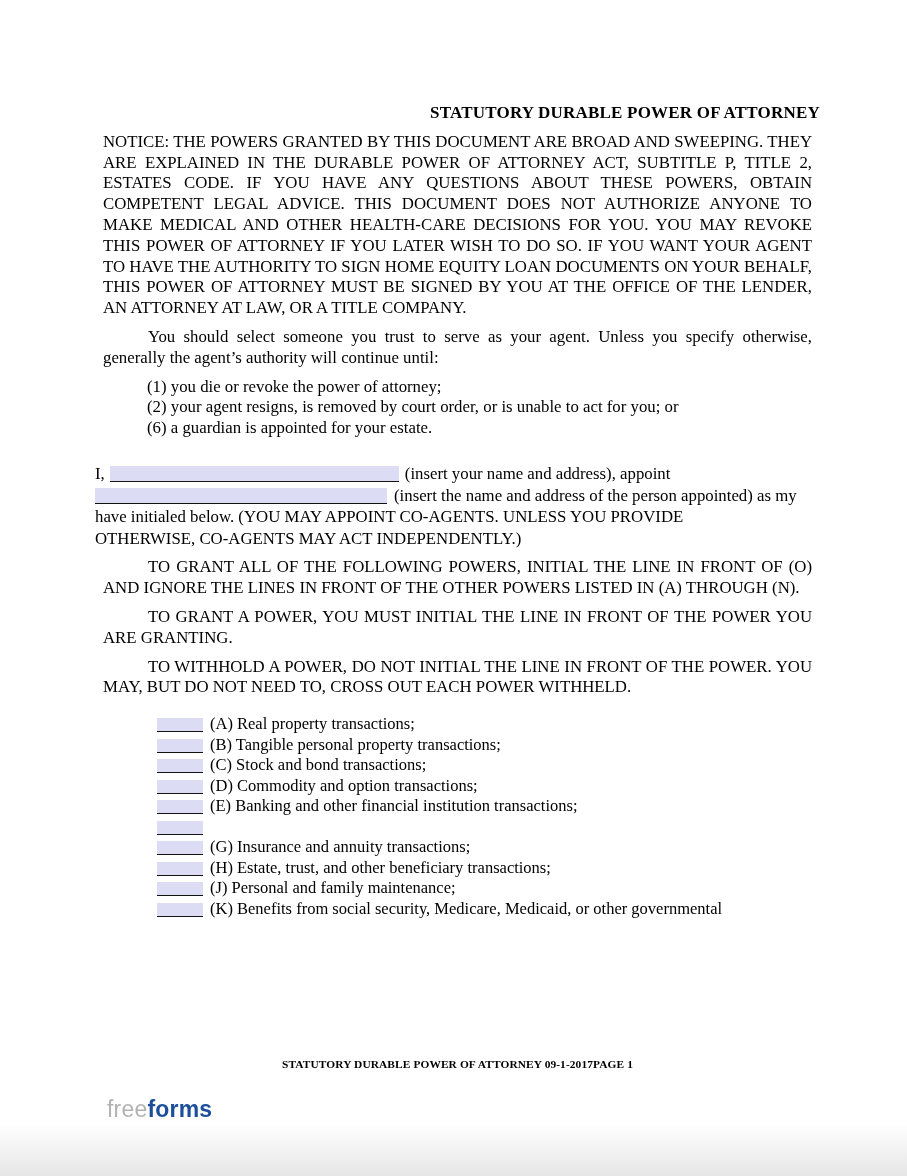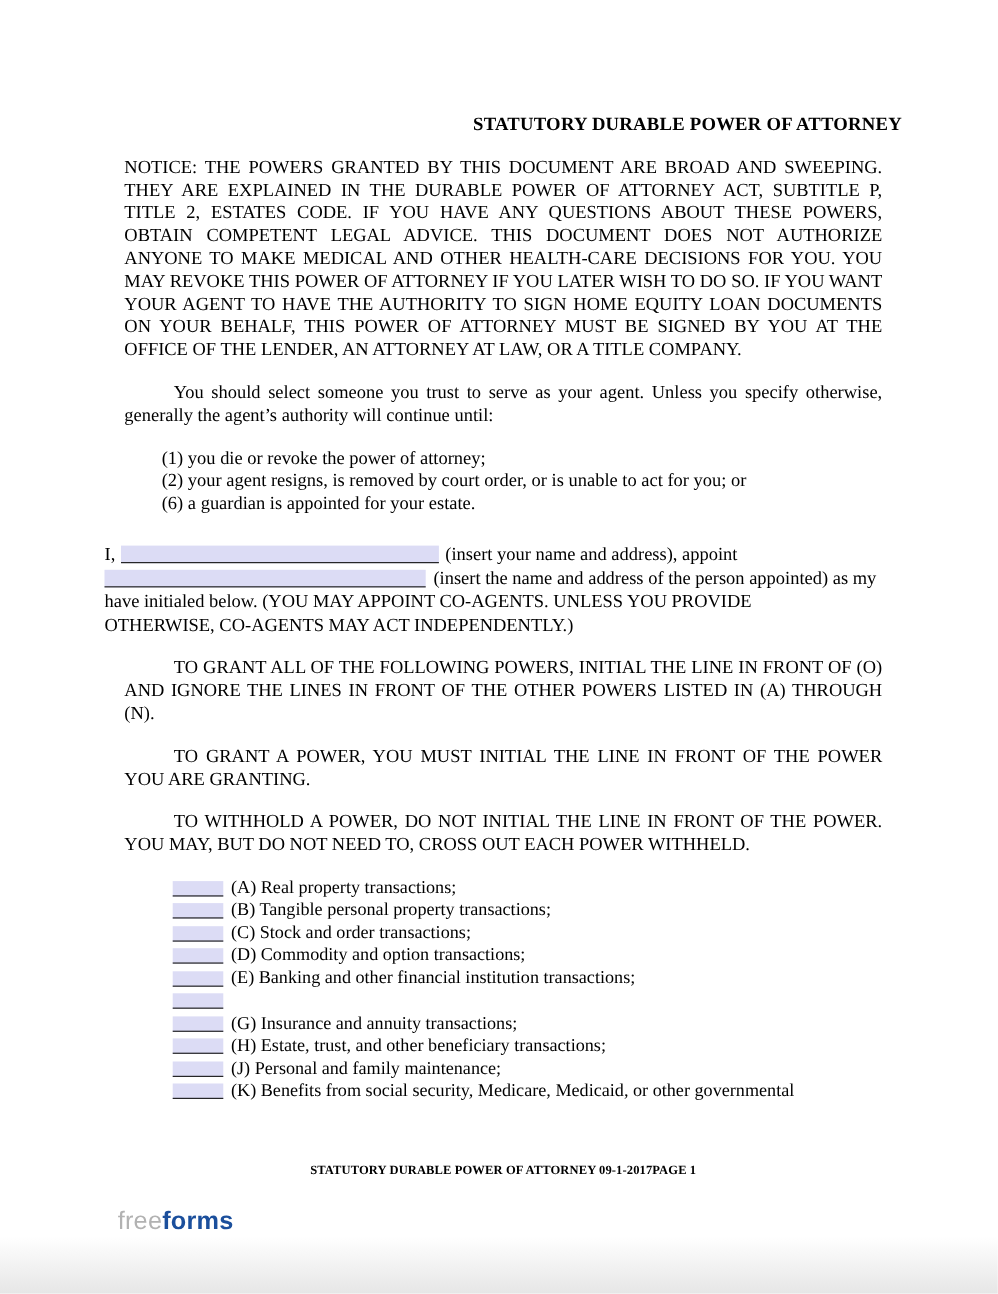--- a/index.html
+++ b/index.html
@@ -21,21 +21,21 @@
   .page{position:absolute;inset:0;background:#fff;}
   .content{
     position:absolute;left:95px;top:0;width:725px;
     font-size:16.8px;line-height:20.8px;
   }
   .title{
     margin:103px 0 0 0;
     font-size:17px;font-weight:bold;
     text-align:right;letter-spacing:.2px;
   }
-  p.para{margin:18px;}
+  p.para{margin:8px;}
   .justify{text-align:justify;}
   .indent{text-indent:45px;}
   .notice{margin-top:21px;}
   .intro{margin-top:21px;}
   .term-list{margin-top:8px;padding-left:52px;}
   .term-item{white-space:nowrap;}
   .appoint{margin-top:24px;}
   .appoint .line{white-space:nowrap;line-height:21.6px;}
   .blank-field{
     display:inline-block;
@@ -108,21 +108,21 @@
 
     <p class="para justify indent grant-all">TO GRANT ALL OF THE FOLLOWING POWERS, INITIAL THE LINE IN FRONT OF (O) AND IGNORE THE LINES IN FRONT OF THE OTHER POWERS LISTED IN (A) THROUGH (N).</p>
 
     <p class="para justify indent grant-power">TO GRANT A POWER, YOU MUST INITIAL THE LINE IN FRONT OF THE POWER YOU ARE GRANTING.</p>
 
     <p class="para justify indent withhold">TO WITHHOLD A POWER, DO NOT INITIAL THE LINE IN FRONT OF THE POWER.  YOU MAY, BUT DO NOT NEED TO, CROSS OUT EACH POWER WITHHELD.</p>
 
     <div class="powers">
       <div class="power-row"><span class="initial-field"></span><span class="power-text">(A) Real property transactions;</span></div>
       <div class="power-row"><span class="initial-field"></span><span class="power-text">(B) Tangible personal property transactions;</span></div>
-      <div class="power-row"><span class="initial-field"></span><span class="power-text">(C) Stock and order transactions;</span></div>
+      <div class="power-row"><span class="initial-field"></span><span class="power-text">(C) Stock and bond transactions;</span></div>
       <div class="power-row"><span class="initial-field"></span><span class="power-text">(D) Commodity and option transactions;</span></div>
       <div class="power-row"><span class="initial-field"></span><span class="power-text">(E) Banking and other financial institution transactions;</span></div>
       <div class="power-row"><span class="initial-field"></span></div>
       <div class="power-row"><span class="initial-field"></span><span class="power-text">(G) Insurance and annuity transactions;</span></div>
       <div class="power-row"><span class="initial-field"></span><span class="power-text">(H) Estate, trust, and other beneficiary transactions;</span></div>
       <div class="power-row"><span class="initial-field"></span><span class="power-text">(J) Personal and family maintenance;</span></div>
       <div class="power-row"><span class="initial-field"></span><span class="power-text">(K) Benefits from social security, Medicare, Medicaid, or other governmental</span></div>
     </div>
 
   </div>

